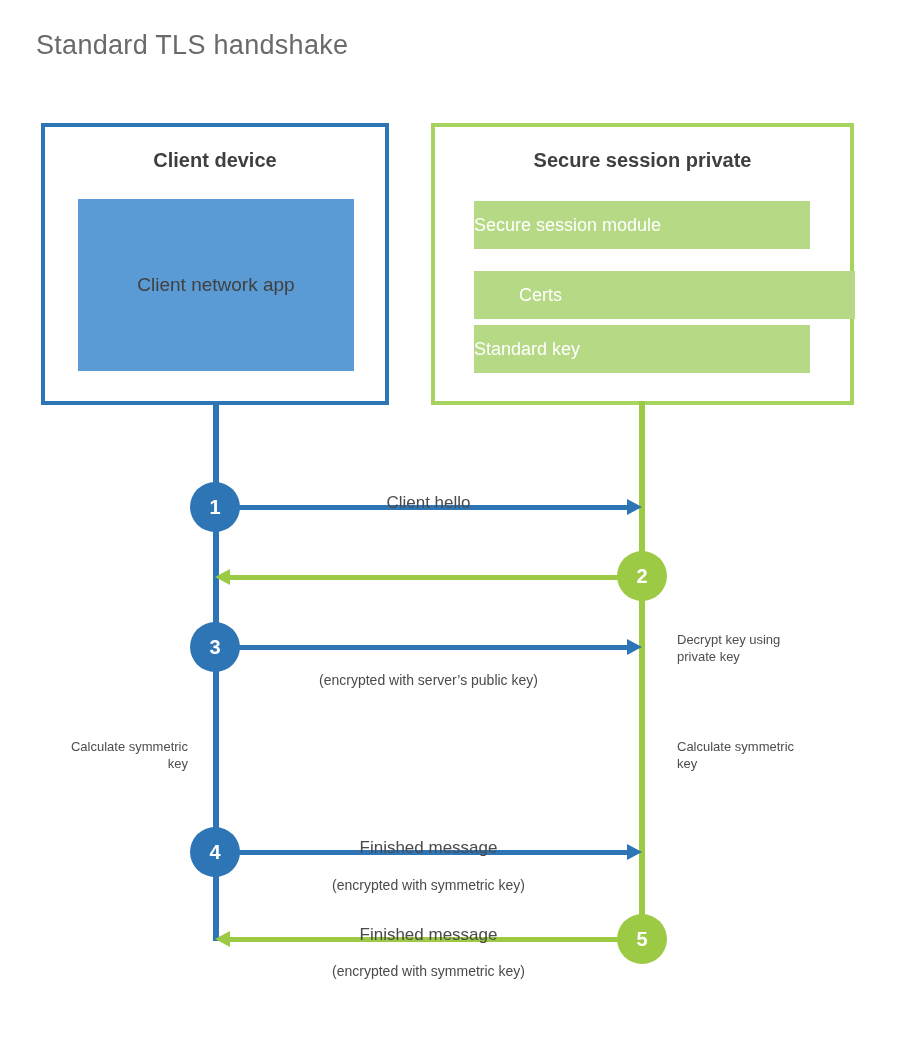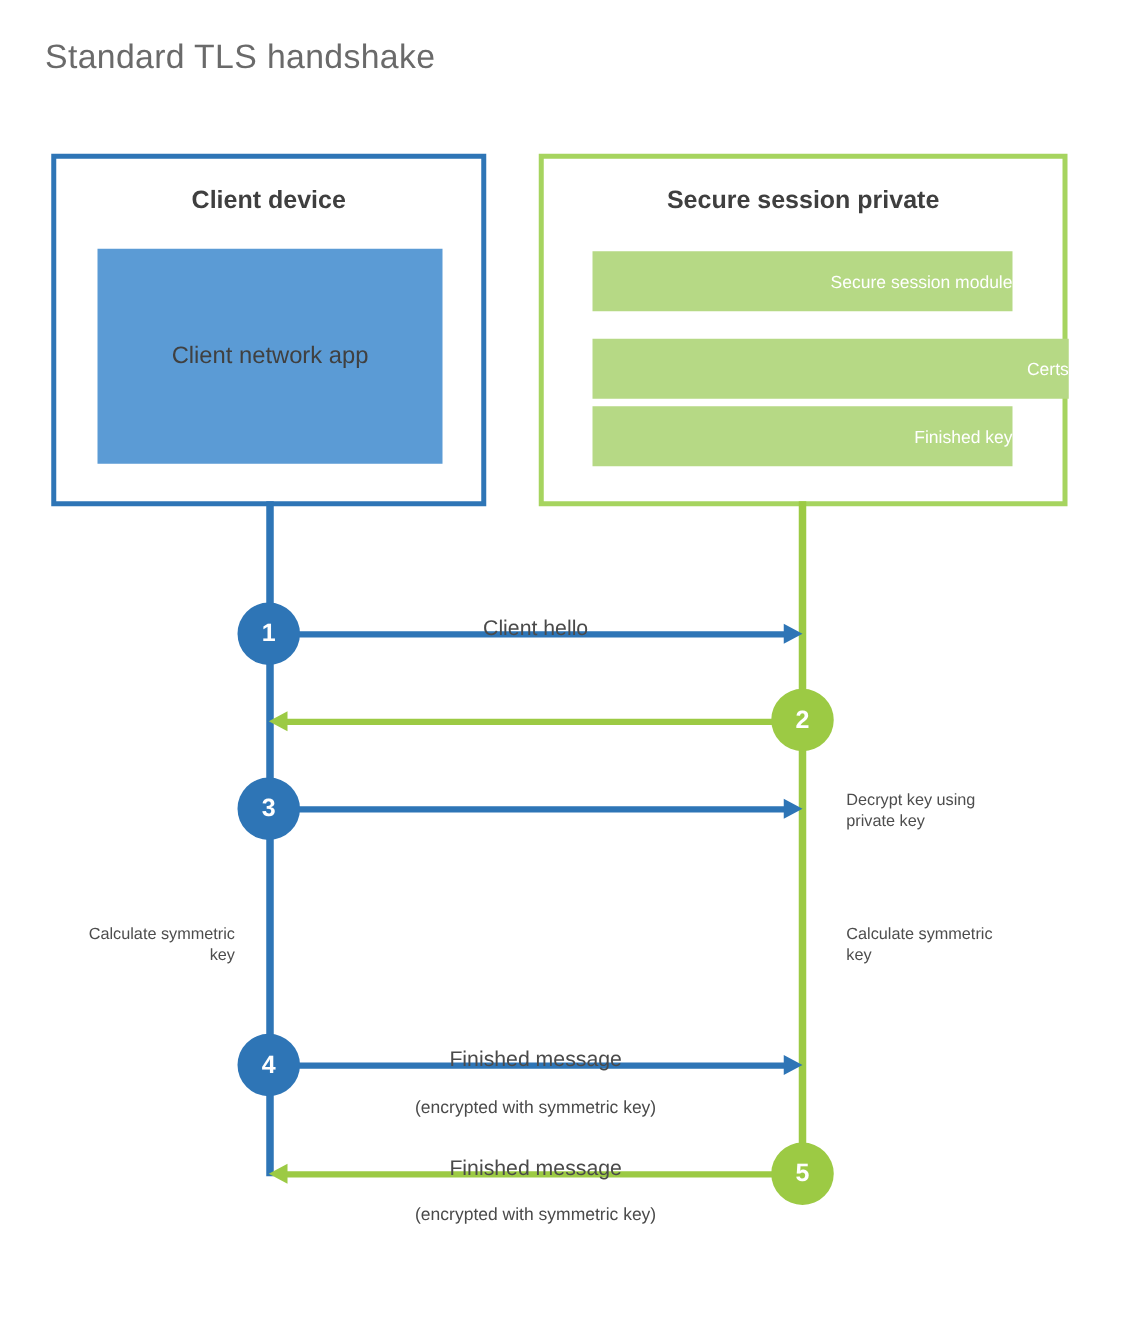--- a/index.html
+++ b/index.html
@@ -19,21 +19,21 @@
     position:absolute;left:0;right:0;top:22px;text-align:center;
     font-size:20px;font-weight:bold;color:#3f3f3f;
   }
   .client-app{
     position:absolute;left:33px;top:72px;width:276px;height:172px;background:#5b9bd5;
     display:flex;align-items:center;justify-content:center;text-align:center;
   }
   .client-app span{color:#404040;font-size:19px;line-height:1.5;max-width:170px;display:inline-block;}
   .server-bar{
     position:absolute;left:39px;width:336px;height:48px;background:#b6d985;
-    color:#ffffff;font-size:14px;text-align:right;line-height:48px;
+    color:#ffffff;font-size:18px;text-align:left;line-height:48px;
   }
   .server-bar.b0{top:74px;}
   .server-bar.b1{top:144px;padding-left:45px;}
   .server-bar.b2{top:198px;}
   
   .lifeline{position:absolute;width:6px;z-index:1;}
   .lifeline.blue{left:213px;top:401px;height:540px;background:#2e75b6;}
   .lifeline.green{left:639px;top:401px;height:540px;background:#9cca44;}
   
   .arrow-line{position:absolute;height:5px;z-index:2;}
@@ -97,35 +97,36 @@
     <div class="entity-title">Client device</div>
     <div class="client-app">
       <span>Client network app</span>
     </div>
   </div>
 
   <div class="entity-box server">
     <div class="entity-title">Secure session private</div>
     <div class="server-bar b0">Secure session module</div>
     <div class="server-bar b1">Certs</div>
-    <div class="server-bar b2">Finished key</div>
+    <div class="server-bar b2">Standard key</div>
   </div>
 
   <div class="lifeline blue"></div>
   <div class="lifeline green"></div>
 
   <div class="msg-label l1">Client hello</div>
   <div class="arrow-line blue a1"></div>
   <div class="arrowhead right h1"></div>
   <div class="step-circle blue c1">1</div>
 
   <div class="arrow-line green a2"></div>
   <div class="arrowhead left h2"></div>
   <div class="step-circle green c2">2</div>
 
+  <div class="msg-sublabel s3">(encrypted with server’s public key)</div>
   <div class="arrow-line blue a3"></div>
   <div class="arrowhead right h3"></div>
   <div class="step-circle blue c3">3</div>
   <div class="side-note note-decrypt">Decrypt key using private key</div>
 
   <div class="side-note note-calc-left">Calculate symmetric key</div>
   <div class="side-note note-calc-right">Calculate symmetric key</div>
 
   <div class="msg-label l4">Finished message</div>
   <div class="msg-sublabel s4">(encrypted with symmetric key)</div>

